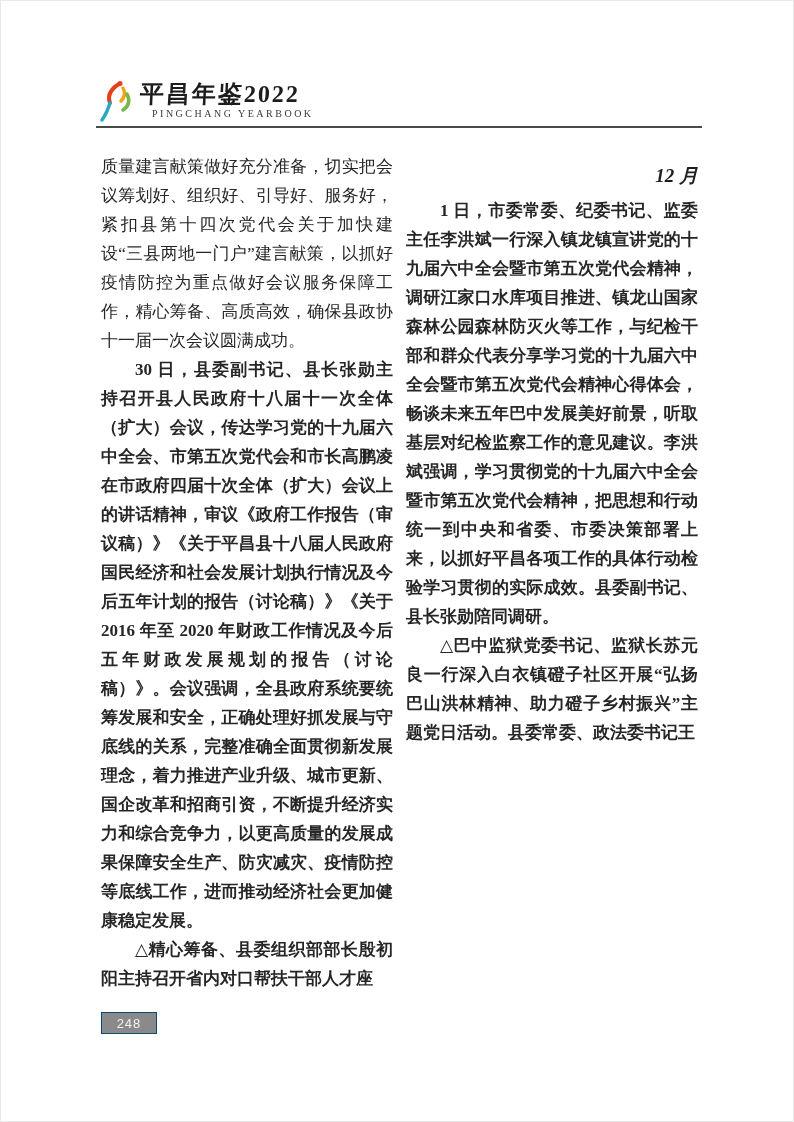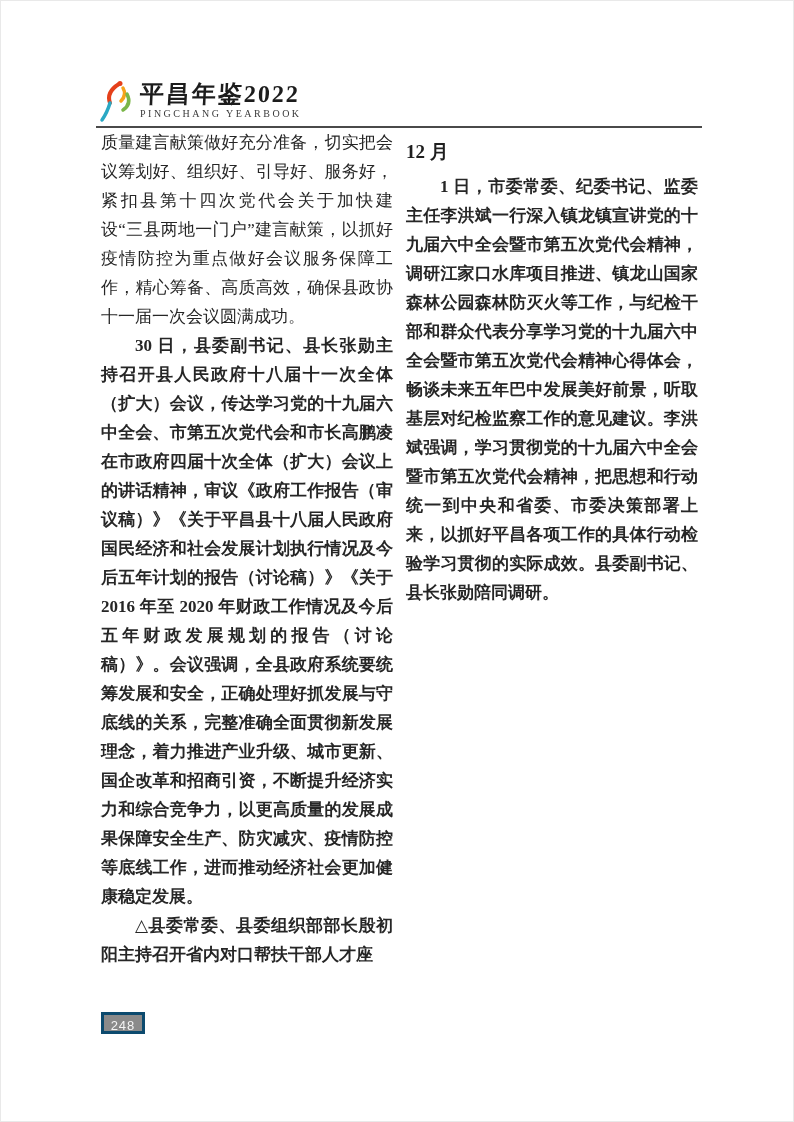--- a/index.html
+++ b/index.html
@@ -44,76 +44,78 @@
     color: #1c1c1c;
     letter-spacing: 2px;
     line-height: 26px;
     transform: skewX(-3deg);
   }
   .logo-subtitle {
     font-size: 10px;
     color: #3a3a3a;
     letter-spacing: 2.5px;
     margin-top: 1px;
+    margin-left: 12px;
     font-family: "Liberation Serif", "DejaVu Serif", serif;
   }
   .header-rule {
     margin-top: 3px;
     width: 606px;
     height: 2px;
     background: #4a4a4a;
   }
 
   
   .columns {
     position: absolute;
     left: 100px;
-    top: 127px;
+    top: 151px;
     width: 597px;
     display: flex;
     justify-content: space-between;
   }
   .col {
     width: 292px;
     font-size: 17px;
     line-height: 29px;
     color: #262626;
     text-align: justify;
   }
   .col p {
     margin: 0;
   }
   .col p.indent {
     text-indent: 2em;
     font-weight: bold;
   }
   .month-heading {
     margin: 9px 0 6px 0;
-    text-align: left;
+    text-align: right;
     font-size: 19px;
     font-weight: bold;
     color: #1f1f1f;
     line-height: 29px;
+    font-style: italic;
   }
 
   
   .page-number {
     position: absolute;
     left: 100px;
     top: 1011px;
-    width: 44px;
+    width: 56px;
     height: 22px;
     background: #8a8a8a;
     color: #f4f4f4;
     font-size: 13px;
     line-height: 22px;
     text-align: center;
     letter-spacing: 1px;
     font-family: "Liberation Sans", "DejaVu Sans", sans-serif;
-    border: 3px solid #0c4a6e;
+    border: 1px solid #0c4a6e;
     box-sizing: border-box;
   }
 </style>
 </head>
 <body>
 
 <div class="page">
 
   <div class="header">
     <div class="logo-row">
@@ -130,25 +132,26 @@
       </div>
     </div>
     <div class="header-rule"></div>
   </div>
 
   <div class="columns">
 
     <div class="col">
       <p>质量建言献策做好充分准备，切实把会议筹划好、组织好、引导好、服务好，紧扣县第十四次党代会关于加快建设“三县两地一门户”建言献策，以抓好疫情防控为重点做好会议服务保障工作，精心筹备、高质高效，确保县政协十一届一次会议圆满成功。</p>
       <p class="indent">30 日，县委副书记、县长张勋主持召开县人民政府十八届十一次全体（扩大）会议，传达学习党的十九届六中全会、市第五次党代会和市长高鹏凌在市政府四届十次全体（扩大）会议上的讲话精神，审议《政府工作报告（审议稿）》《关于平昌县十八届人民政府国民经济和社会发展计划执行情况及今后五年计划的报告（讨论稿）》《关于 2016 年至 2020 年财政工作情况及今后五年财政发展规划的报告（讨论稿）》。会议强调，全县政府系统要统筹发展和安全，正确处理好抓发展与守底线的关系，完整准确全面贯彻新发展理念，着力推进产业升级、城市更新、国企改革和招商引资，不断提升经济实力和综合竞争力，以更高质量的发展成果保障安全生产、防灾减灾、疫情防控等底线工作，进而推动经济社会更加健康稳定发展。</p>
-      <p class="indent">△县委常委、县委组织部部长殷初阳主持召开省内对口帮扶干部人才座</p>
+      <p class="indent">△精心筹备、县委组织部部长殷初阳主持召开省内对口帮扶干部人才座</p>
     </div>
 
     <div class="col">
       <h2 class="month-heading">12 月</h2>
       <p class="indent">1 日，市委常委、纪委书记、监委主任李洪斌一行深入镇龙镇宣讲党的十九届六中全会暨市第五次党代会精神，调研江家口水库项目推进、镇龙山国家森林公园森林防灭火等工作，与纪检干部和群众代表分享学习党的十九届六中全会暨市第五次党代会精神心得体会，畅谈未来五年巴中发展美好前景，听取基层对纪检监察工作的意见建议。李洪斌强调，学习贯彻党的十九届六中全会暨市第五次党代会精神，把思想和行动统一到中央和省委、市委决策部署上来，以抓好平昌各项工作的具体行动检验学习贯彻的实际成效。县委副书记、县长张勋陪同调研。</p>
+      <p class="indent">△巴中监狱党委书记、监狱长苏元良一行深入白衣镇磴子社区开展“弘扬巴山洪林精神、助力磴子乡村振兴”主题党日活动。县委常委、政法委书记王</p>
     </div>
 
   </div>
 
   <div class="page-number">248</div>
 
 </div>
 
 </body></html>

